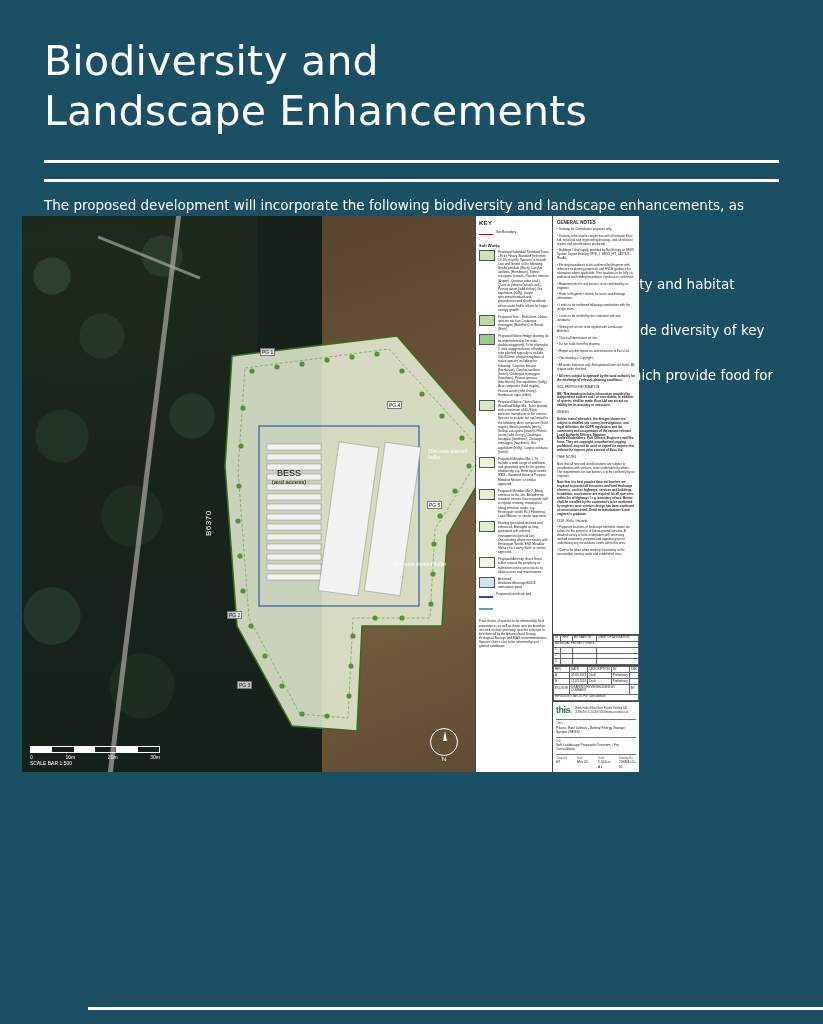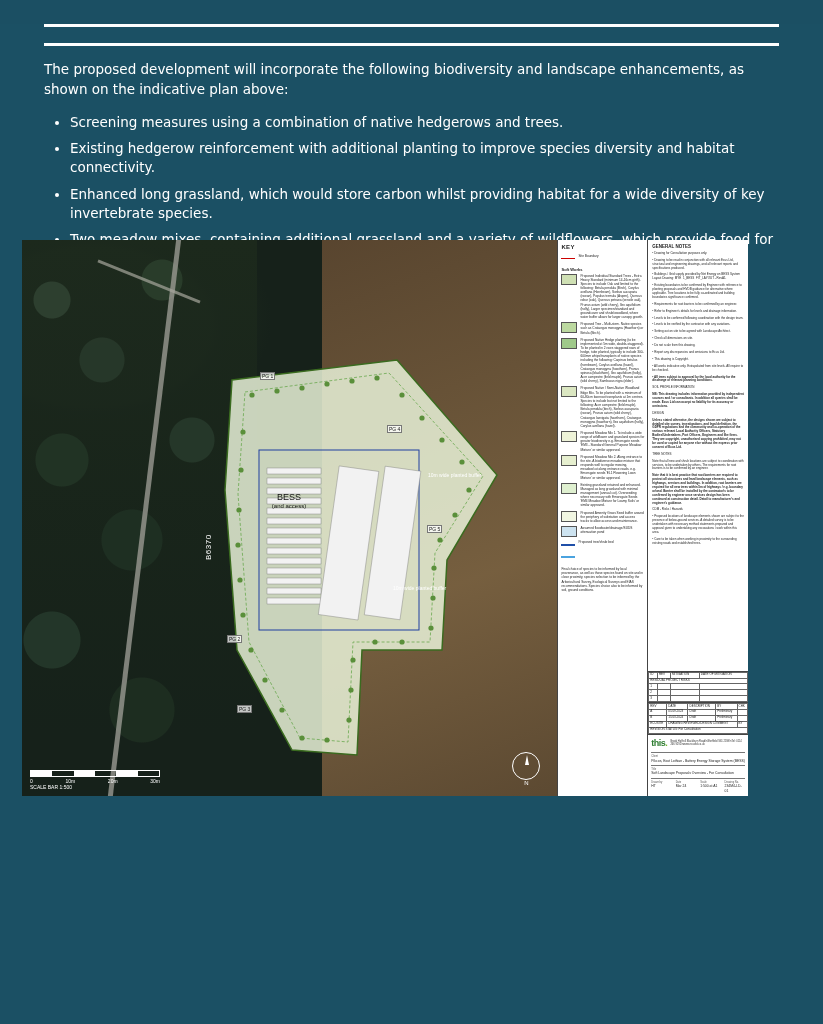--- a/index.html
+++ b/index.html
@@ -37,21 +37,21 @@
     height: 3px;
     background: #ffffff;
     margin: 24px 44px 0 44px;
   }
 
   
   .drawing {
     position: absolute;
     left: 22px;
     top: 216px;
-    width: 726px;
+    width: 617px;
     height: 556px;
     background: #ffffff;
     box-sizing: border-box;
     display: flex;
     overflow: hidden;
   }
   .aerial {
     position: relative;
     width: 575px;
     height: 556px;
@@ -283,20 +283,26 @@
     left: 0; right: 0;
     bottom: 14px;
     width: 735px;
   }
 </style>
 </head>
 <body>
 
 <div class="page">
 
+  <div class="title-wrap">
+    <div class="title">
+      <div>Biodiversity and</div>
+      <div>Landscape Enhancements</div>
+    </div>
+  </div>
   <div class="rule"></div>
 
   <div class="drawing">
 
     <div class="aerial">
       <div class="woods"></div>
       <div class="field-right"></div>
       <div class="road"></div>
       <div class="road2"></div>
 

